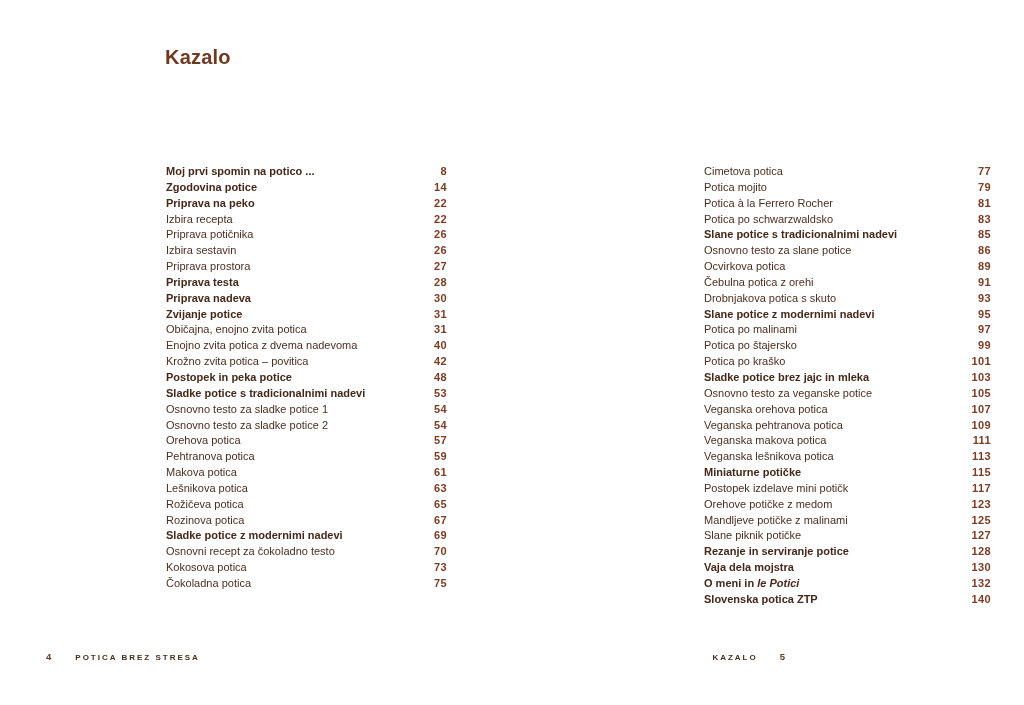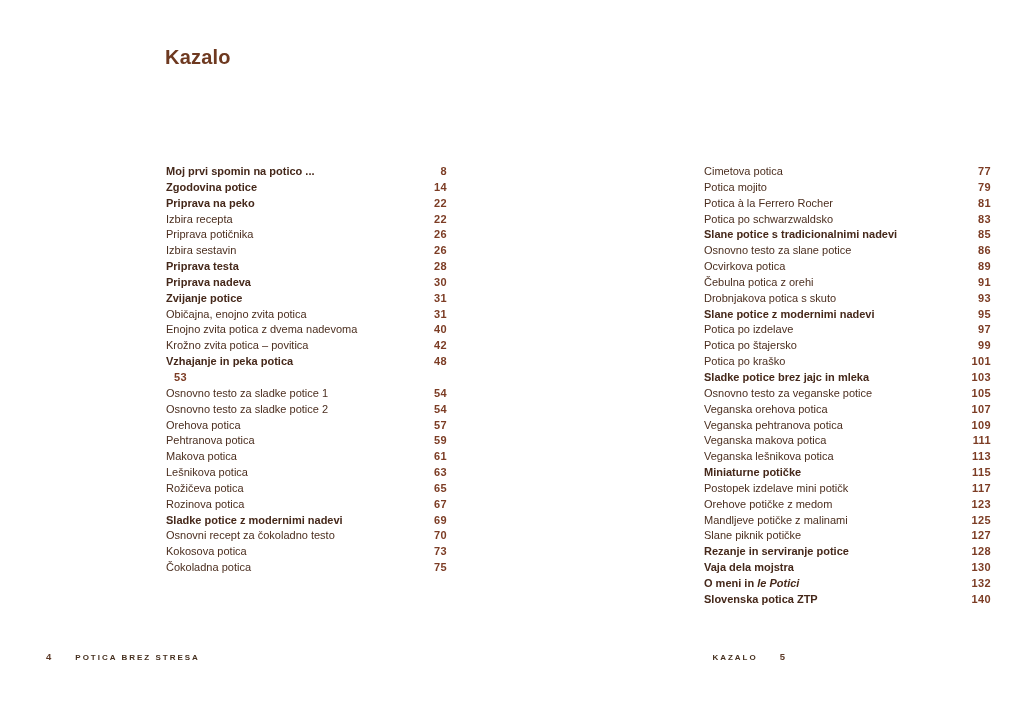--- a/index.html
+++ b/index.html
@@ -70,20 +70,24 @@
         <span class="toc-page">22</span>
       </div>
       <div class="toc-row">
         <span class="toc-label">Priprava potičnika</span>
         <span class="toc-page">26</span>
       </div>
       <div class="toc-row">
         <span class="toc-label">Izbira sestavin</span>
         <span class="toc-page">26</span>
       </div>
+      <div class="toc-row">
+        <span class="toc-label">Priprava prostora</span>
+        <span class="toc-page">27</span>
+      </div>
       <div class="toc-row bold">
         <span class="toc-label">Priprava testa</span>
         <span class="toc-page">28</span>
       </div>
       <div class="toc-row bold">
         <span class="toc-label">Priprava nadeva</span>
         <span class="toc-page">30</span>
       </div>
       <div class="toc-row bold">
         <span class="toc-label">Zvijanje potice</span>
@@ -95,24 +99,25 @@
       </div>
       <div class="toc-row">
         <span class="toc-label">Enojno zvita potica z dvema nadevoma</span>
         <span class="toc-page">40</span>
       </div>
       <div class="toc-row">
         <span class="toc-label">Krožno zvita potica – povitica</span>
         <span class="toc-page">42</span>
       </div>
       <div class="toc-row bold">
-        <span class="toc-label">Vzhajanje in peka potica</span>
+        <span class="toc-label">Postopek in peka potice</span>
         <span class="toc-page">48</span>
       </div>
       <div class="toc-row bold">
+        <span class="toc-label">Sladke potice s tradicionalnimi nadevi</span>
         <span class="toc-page">53</span>
       </div>
       <div class="toc-row">
         <span class="toc-label">Osnovno testo za sladke potice 1</span>
         <span class="toc-page">54</span>
       </div>
       <div class="toc-row">
         <span class="toc-label">Osnovno testo za sladke potice 2</span>
         <span class="toc-page">54</span>
       </div>
@@ -193,21 +198,21 @@
       </div>
       <div class="toc-row">
         <span class="toc-label">Drobnjakova potica s skuto</span>
         <span class="toc-page">93</span>
       </div>
       <div class="toc-row bold">
         <span class="toc-label">Slane potice z modernimi nadevi</span>
         <span class="toc-page">95</span>
       </div>
       <div class="toc-row">
-        <span class="toc-label">Potica po izdelave</span>
+        <span class="toc-label">Potica po malinami</span>
         <span class="toc-page">97</span>
       </div>
       <div class="toc-row">
         <span class="toc-label">Potica po štajersko</span>
         <span class="toc-page">99</span>
       </div>
       <div class="toc-row">
         <span class="toc-label">Potica po kraško</span>
         <span class="toc-page">101</span>
       </div>

